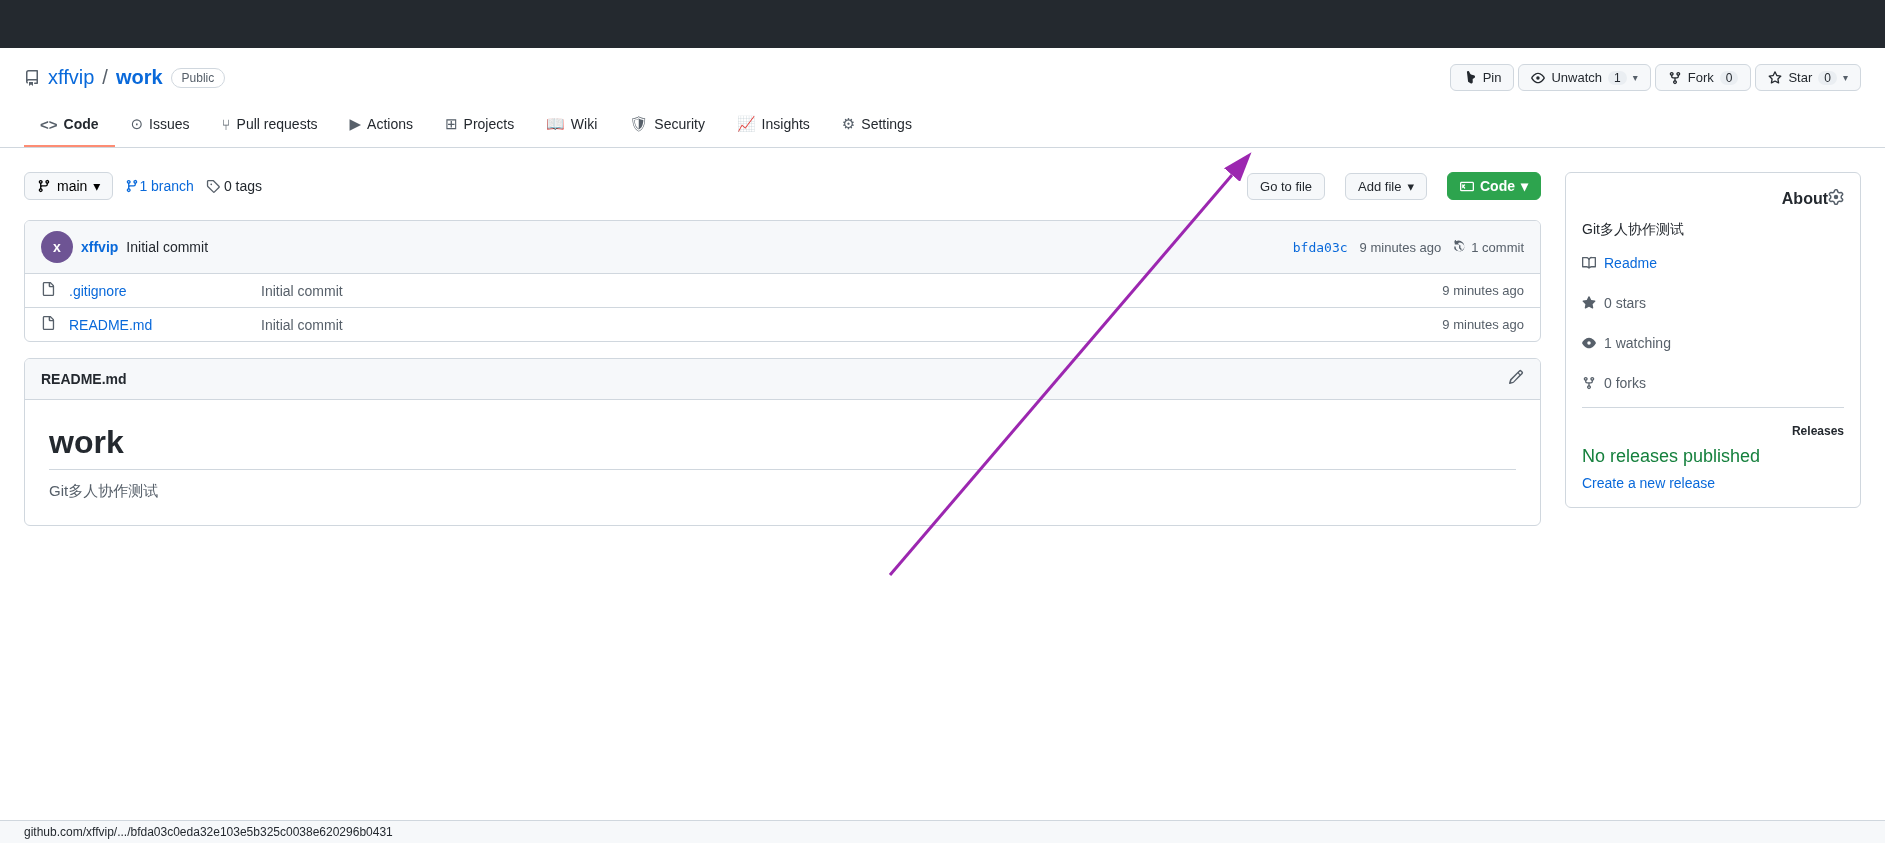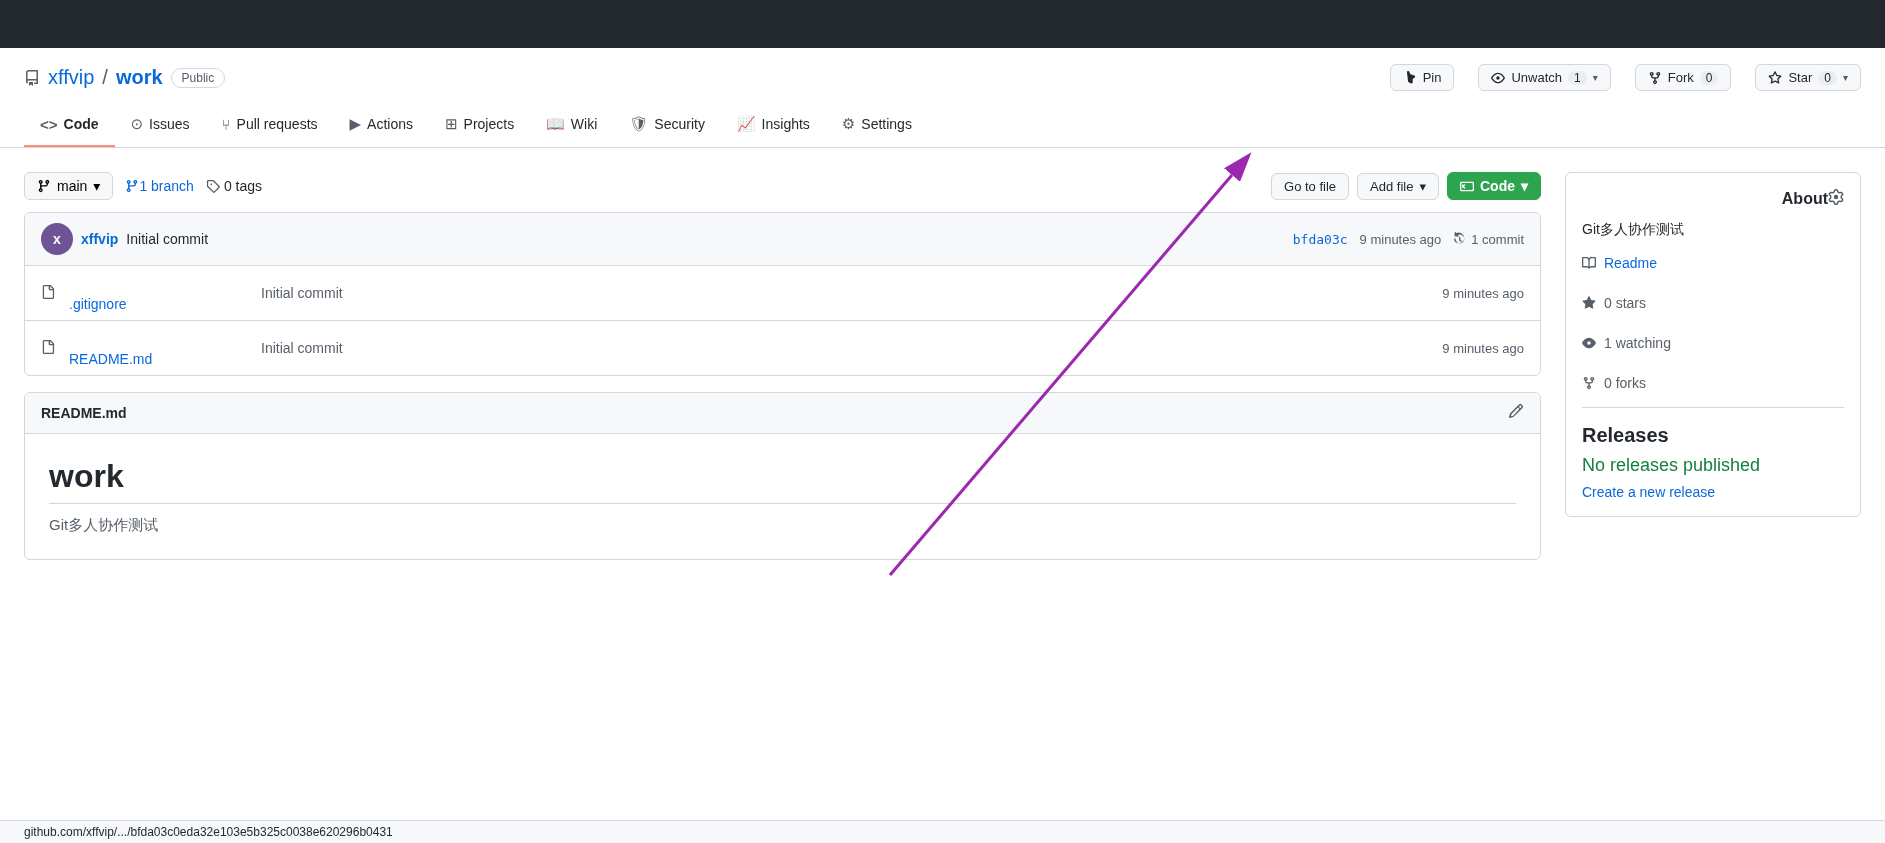--- a/index.html
+++ b/index.html
@@ -49,21 +49,21 @@
     .visibility-badge {
       border: 1px solid #d0d7de;
       border-radius: 20px;
       padding: 2px 10px;
       font-size: 12px;
       color: #57606a;
       font-weight: 500;
     }
     .repo-actions {
       display: flex;
-      gap: 24px;
+      gap: 4px;
       align-items: center;
     }
     .action-btn {
       display: flex;
       align-items: center;
       gap: 6px;
       padding: 5px 12px;
       border: 1px solid #d0d7de;
       border-radius: 6px;
       background: #f6f8fa;
@@ -122,21 +122,21 @@
     .left-col {
       flex: 1;
       min-width: 0;
     }
 
     
     .branch-bar {
       display: flex;
       align-items: center;
       justify-content: space-between;
-      margin-bottom: 12px;
+      margin-bottom: 20px;
     }
     .branch-bar-left {
       display: flex;
       align-items: center;
       gap: 12px;
     }
     .branch-selector {
       display: flex;
       align-items: center;
       gap: 6px;
@@ -159,21 +159,21 @@
     .tag-link {
       display: flex;
       align-items: center;
       gap: 4px;
       color: #24292f;
       text-decoration: none;
       font-size: 14px;
     }
     .branch-bar-right {
       display: flex;
-      gap: 8px;
+      gap: 20px;
       align-items: center;
       padding-left: 44px;
     }
     .outline-btn {
       padding: 5px 12px;
       border: 1px solid #d0d7de;
       border-radius: 6px;
       background: #f6f8fa;
       color: #24292f;
       font-size: 13px;
@@ -263,21 +263,20 @@
     .file-icon {
       color: #57606a;
       font-size: 14px;
       width: 16px;
       flex-shrink: 0;
     }
     .file-name {
       flex: 0 0 180px;
       color: #0969da;
       font-size: 14px;
-      margin-top: 22px;
     }
     .file-commit-msg {
       flex: 1;
       color: #57606a;
       font-size: 14px;
     }
     .file-time {
       color: #57606a;
       font-size: 13px;
       flex-shrink: 0;
@@ -375,22 +374,23 @@
       border: none;
       border-top: 1px solid #d0d7de;
       margin: 16px 0;
     }
 
     .releases-section {
       
     }
     .releases-title {
       font-weight: 600;
-      font-size: 20px;
+      font-size: 12px;
       margin-bottom: 8px;
+      text-align: right;
     }
     .releases-empty {
       font-size: 18px;
       color: #15803d;
       margin-bottom: 8px;
     }
     .releases-link {
       color: #0969da;
       text-decoration: none;
       font-size: 14px;

